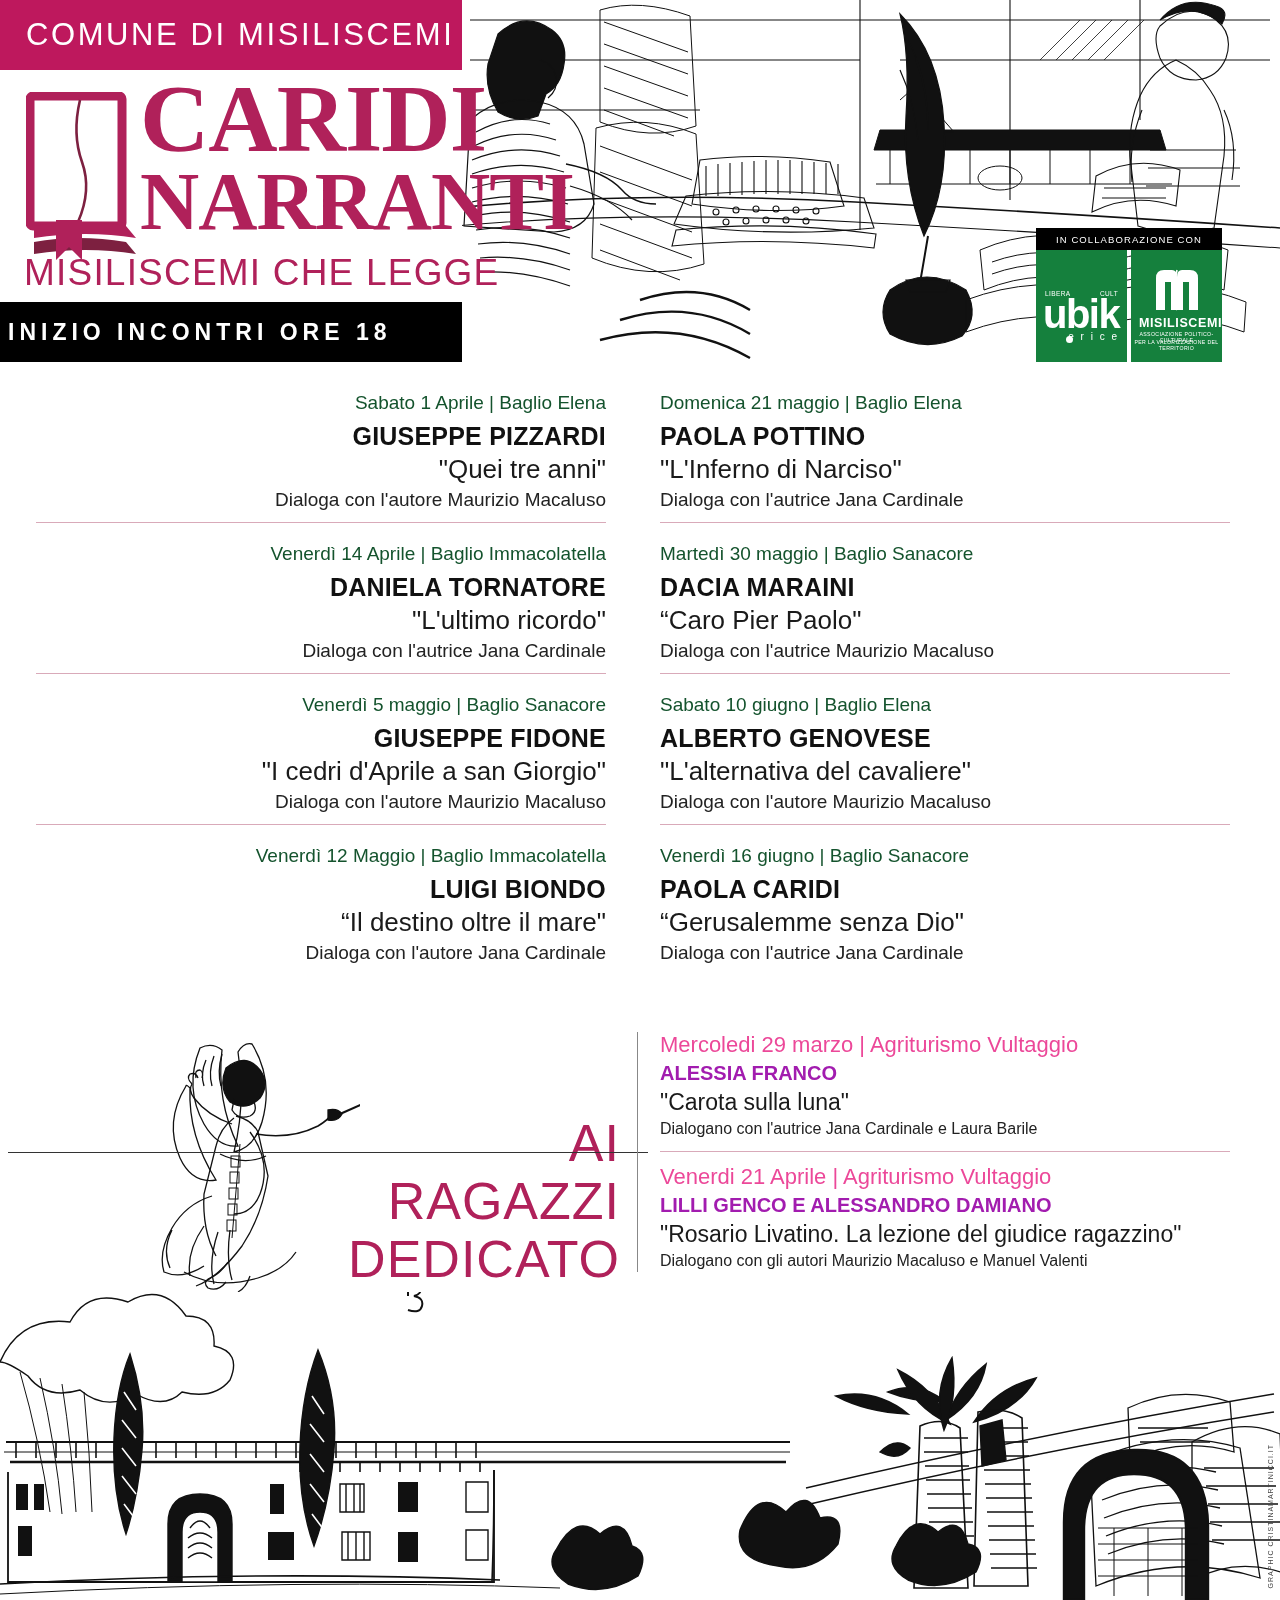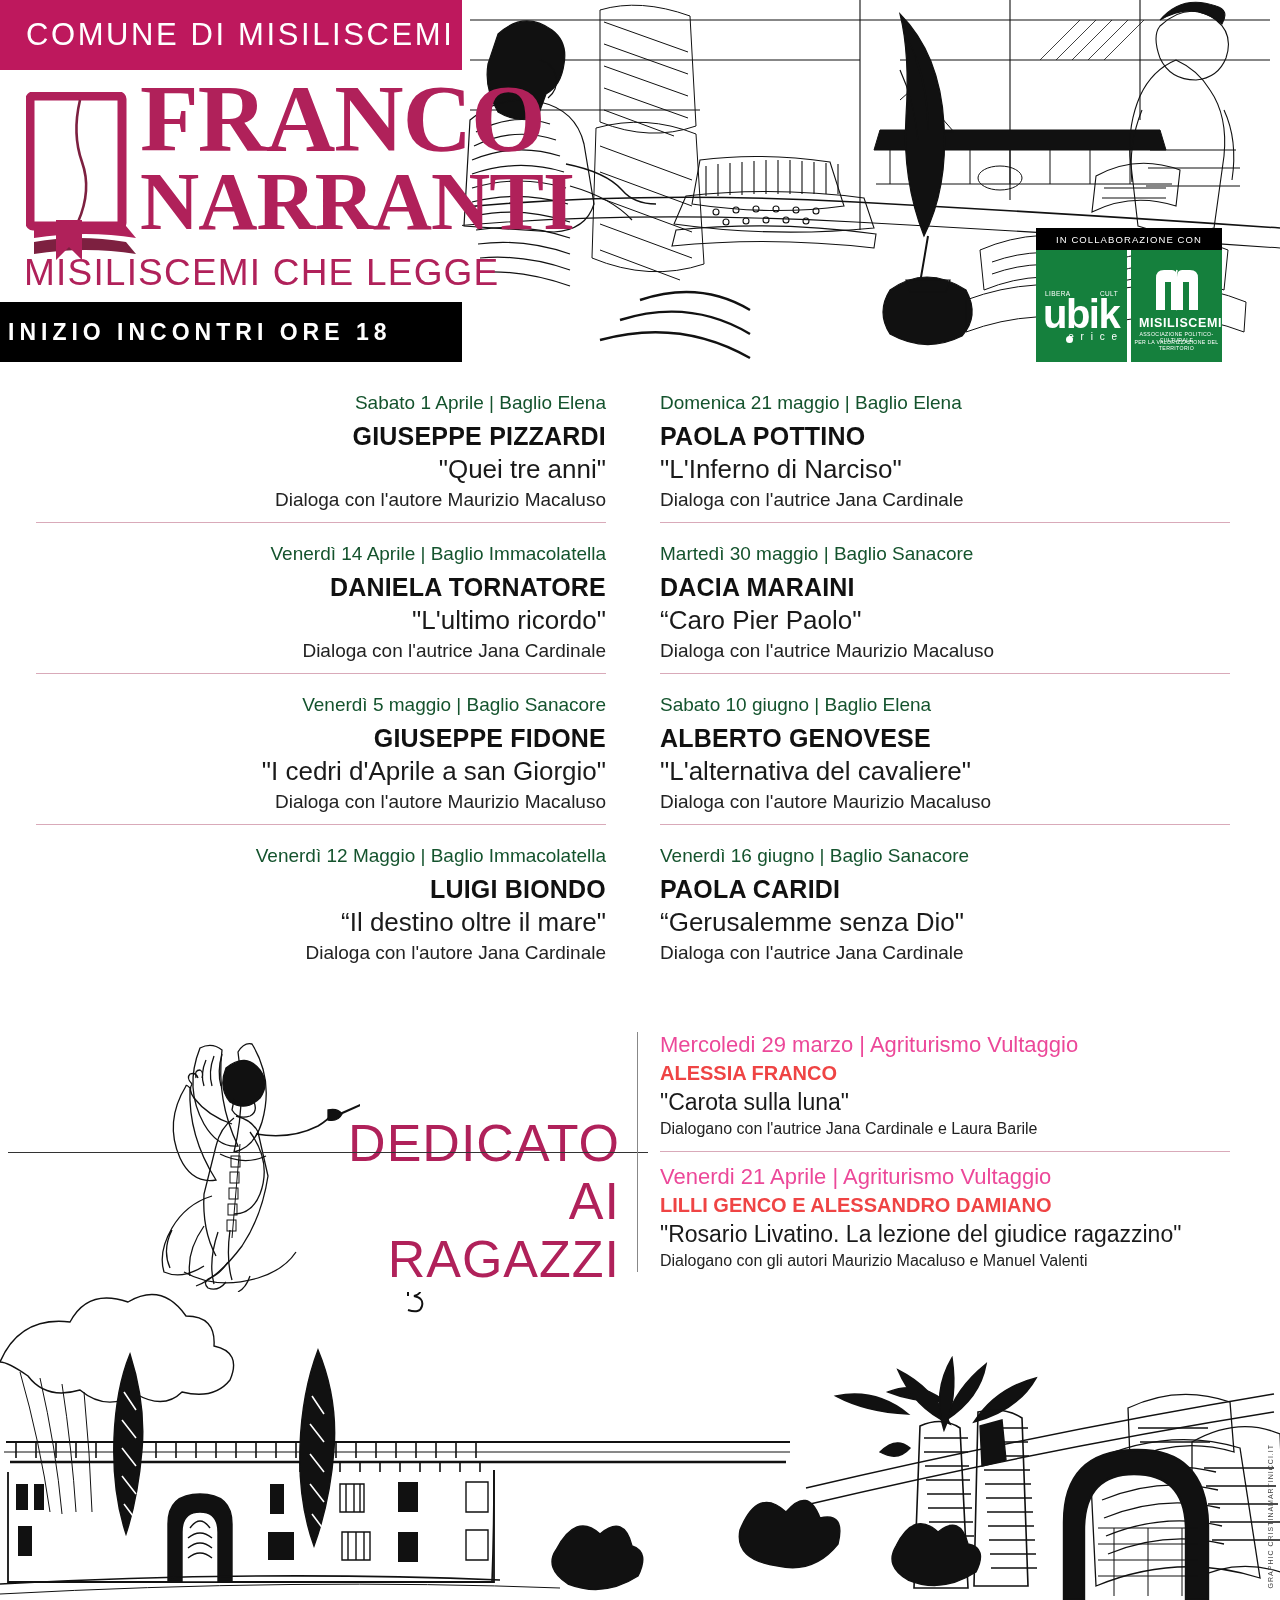--- a/index.html
+++ b/index.html
@@ -98,21 +98,21 @@
     position:absolute; left:330px; top:96px; width:290px;
     text-align:right; color:#b0215a; font-size:52px; line-height:58px;
     font-weight:300; letter-spacing:1px;
   }
   .hrule-ded { position:absolute; left:8px; top:1152px; width:640px; height:1px; background:#333; }
   .vrule-ded { position:absolute; left:637px; top:1032px; width:1px; height:240px; background:#888; }
 
   .kids-col { position:absolute; left:660px; top:1024px; width:570px; }
   .kid { padding-top:6px; }
   .kid-when  { color:#ec4899; font-size:22px; line-height:30px; font-weight:400; white-space:nowrap; }
-  .kid-who   { color:#ef4444; font-size:20px; line-height:27px; font-weight:700; }
+  .kid-who   { color:#a21caf; font-size:20px; line-height:27px; font-weight:700; }
   .kid-title { color:#1a1a1a; font-size:23px; line-height:30px; }
   .kid-with  { color:#222; font-size:16px; line-height:24px; }
 
   
   .footer-art { position:absolute; left:0; top:1292px; width:1280px; height:308px; overflow:hidden; }
   .credit {
     position:absolute; right:6px; bottom:12px;
     writing-mode:vertical-rl; transform:rotate(180deg);
     font-size:7px; letter-spacing:1px; color:#444; white-space:nowrap;
   }
@@ -221,21 +221,21 @@
     </div>
 
     <div class="logo-block">
       <svg class="book-icon" viewBox="0 0 112 178">
         <rect x="4" y="4" width="92" height="130" rx="3" fill="none" stroke="#b0215a" stroke-width="9"></rect>
         <path d="M54 8 q-8 34 2 62 q10 28 -4 60" fill="none" stroke="#7d2040" stroke-width="2.6"></path>
         <path d="M8 134 q44 -8 92 0 l10 12 q-50 -8 -102 0 Z" fill="#b0215a"></path>
         <path d="M8 150 q44 -8 92 0 l10 12 q-50 -8 -102 0 Z" fill="#7d2040"></path>
         <path d="M30 128 h26 v40 l-13 -13 l-13 13 Z" fill="#b0215a"></path>
       </svg>
-      <div class="logo-bagli">FRANCO</div>
+      <div class="logo-bagli">CARIDI</div>
       <div class="logo-narranti">NARRANTI</div>
       <div class="logo-sub">MISILISCEMI CHE LEGGE</div>
     </div>
 
     <div class="bar-inizio">
       <span class="bar-inizio-txt">INIZIO INCONTRI ORE 18</span>
     </div>
 
     <div class="collab">
       <div class="collab-label">IN COLLABORAZIONE CON</div>
@@ -369,22 +369,22 @@
         <path d="M318 52 m-40 0 a40 40 0 1 0 80 0 a40 40 0 1 0 -80 0" stroke-dasharray="2 5"></path>
         <path d="M318 8 v18 M318 78 v18 M274 52 h18 M344 52 h18
                  M287 21 l13 13 M336 70 l13 13 M349 21 l-13 13 M300 70 l-13 13
                  M300 12 l8 16 M328 12 l-8 16 M300 92 l8 -16 M328 92 l-8 -16
                  M278 34 l16 8 M278 70 l16 -8 M358 34 l-16 8 M358 70 l-16 -8"></path>
         <path d="M318 38 l5 12 h13 l-10 9 l4 13 l-12 -8 l-12 8 l4 -13 l-10 -9 h13 Z" stroke-width="1.4"></path>
       </g>
     </svg>
 
     <div class="ded-title">
+      <div>AI RAGAZZI</div>
       <div>DEDICATO</div>
-      <div>AI RAGAZZI</div>
     </div>
   </div>
 
   <div class="hrule-ded"></div>
   <div class="vrule-ded"></div>
 
   <div class="kids-col">
     <div class="kid">
       <div class="kid-when">Mercoledi 29 marzo | Agriturismo Vultaggio</div>
       <div class="kid-who">ALESSIA FRANCO</div>

